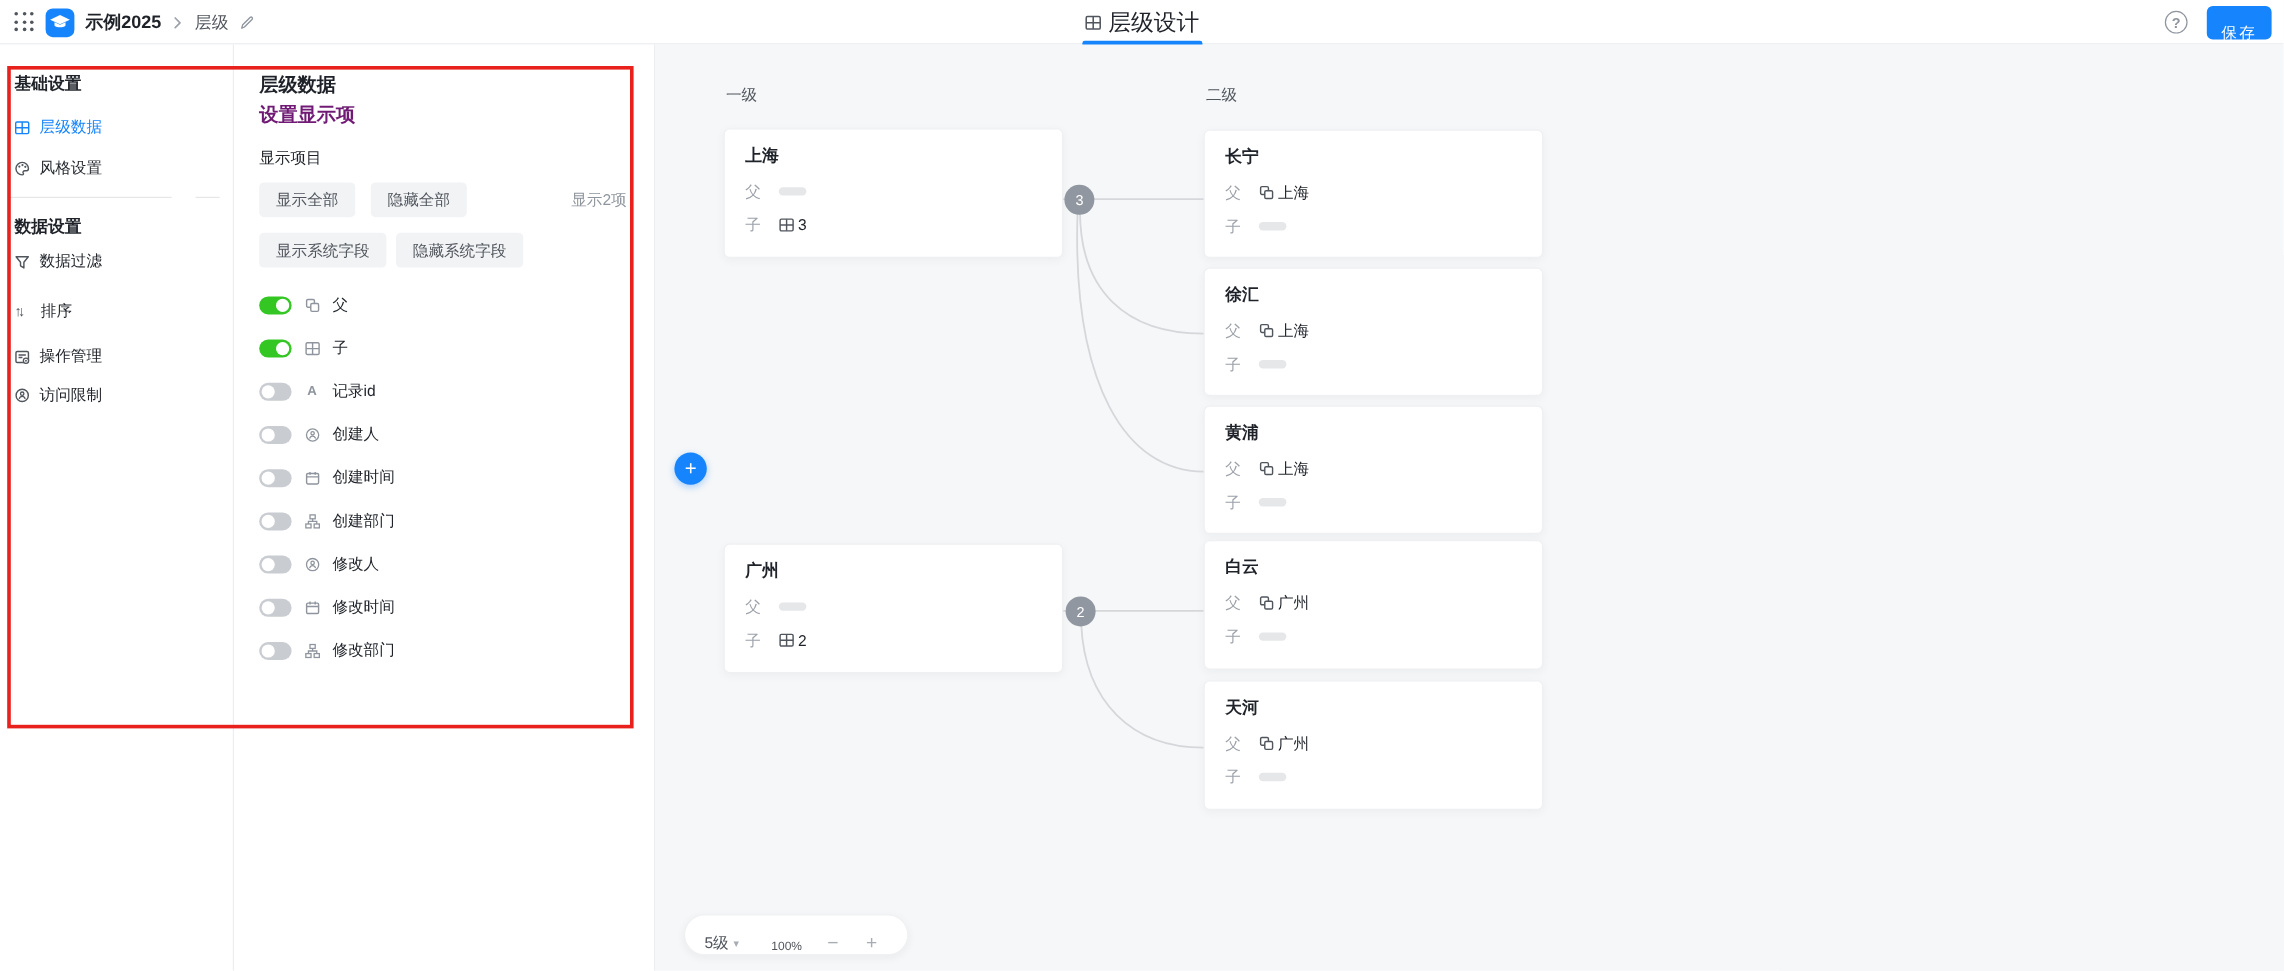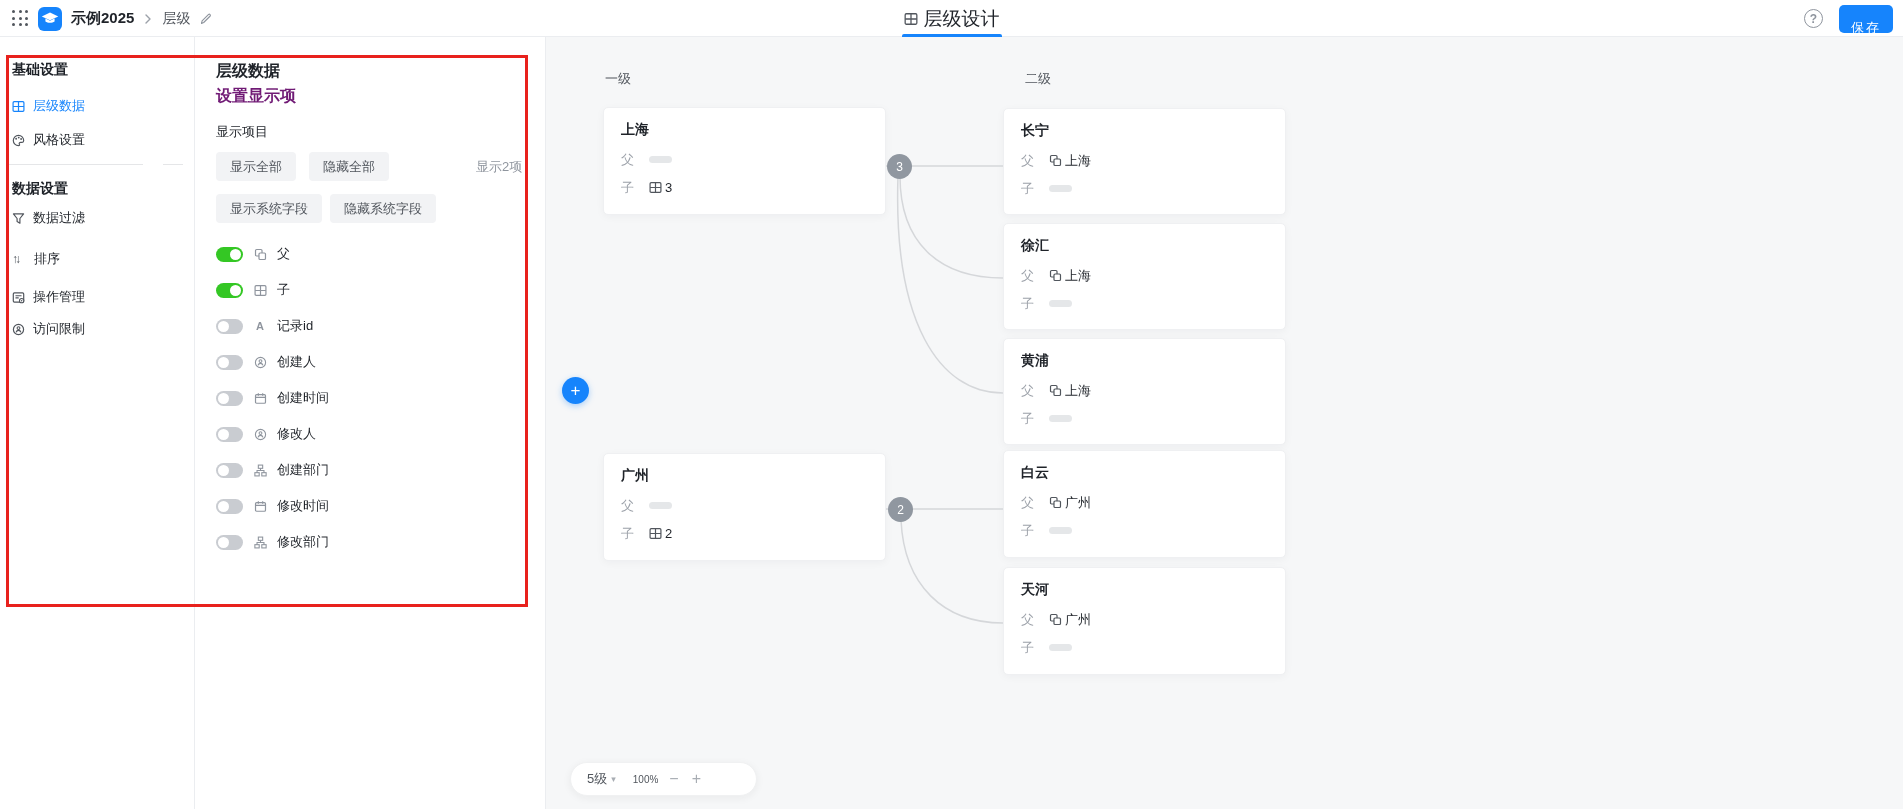--- a/index.html
+++ b/index.html
@@ -56,21 +56,21 @@
   .col-label { position:absolute; font-size:13px; color:#51565d; }
   .node-card { position:absolute; width:283px; background:#fff; border:1px solid #eff0f2; border-radius:5px; box-shadow:0 2px 8px rgba(31,35,41,0.04); padding:13px 17px; display:flex; flex-direction:column; gap:9px; cursor:pointer; }
   .node-title { font-size:14px; font-weight:bold; color:#1f2329; margin-bottom:2px; }
   .node-row { display:flex; align-items:center; gap:14px; height:19px; }
   .node-row .rlabel { font-size:13px; color:#9ca1a9; width:14px; }
   .node-row .rvalue { display:flex; align-items:center; gap:3px; font-size:13px; color:#1f2329; }
   .dash-pill { width:23px; height:7px; border-radius:4px; background:#e5e7e9; }
   .count-badge { position:absolute; width:25px; height:25px; border-radius:50%; background:#9097a0; color:#fff; font-size:12px; display:flex; align-items:center; justify-content:center; cursor:pointer; z-index:3; }
   .plus-btn { position:absolute; width:27px; height:27px; border-radius:50%; background:#1684fc; color:#fff; font-size:17px; display:flex; align-items:center; justify-content:center; cursor:pointer; box-shadow:0 2px 6px rgba(22,132,252,0.35); z-index:3; }
   .connectors { position:absolute; left:0; top:0; z-index:1; }
-  .zoombar { position:absolute; left:24px; top:725px; width:187px; height:34px; background:#fff; border:1px solid #f0f1f2; border-radius:17px; box-shadow:0 2px 8px rgba(31,35,41,0.06); display:flex; align-items:center; padding:0 16px; gap:9px; z-index:4; }
+  .zoombar { position:absolute; left:24px; top:725px; width:187px; height:34px; background:#fff; border:1px solid #f0f1f2; border-radius:17px; box-shadow:0 2px 8px rgba(31,35,41,0.06); display:flex; align-items:flex-end; padding:0 16px; gap:19px; z-index:4; }
   .zb-level { font-size:13px; color:#51565d; cursor:pointer; display:flex; align-items:center; gap:4px; }
   .zb-caret { font-size:9px; color:#a8adb3; }
   .zb-zoom { font-size:10px; color:#51565d; margin-left:8px; }
   .zb-btn { font-size:16px; color:#a8adb3; cursor:pointer; background:none; border:none; padding:0 2px; line-height:1; }
 
   
   .annotation-rect { position:absolute; left:6px; top:55px; width:522px; height:552px; border:3px solid #e8211d; z-index:40; pointer-events:none; }
 </style>
 </head>
 <body>
@@ -258,39 +258,39 @@
               <path d="M1.4,5 H10.6 M4,1.2 V3.4 M8,1.2 V3.4" stroke="#8f959e" stroke-width="1.1"></path>
             </svg>
         </span>
         <span class="field-label">创建时间</span>
       </div>
 
       <div class="field-row">
         <span class="switch off"></span>
         <span class="fic">
           <svg width="13" height="13" viewBox="0 0 12 12">
-              <circle cx="6" cy="6" r="4.7" fill="none" stroke="#8f959e" stroke-width="1"></circle>
-              <circle cx="6" cy="4.7" r="1.3" fill="none" stroke="#8f959e" stroke-width="1"></circle>
-              <path d="M3.7,8.7 C4.1,7.3 5,6.8 6,6.8 C7,6.8 7.9,7.3 8.3,8.7" fill="none" stroke="#8f959e" stroke-width="1"></path>
-            </svg>
-        </span>
-        <span class="field-label">修改人</span>
-      </div>
-
-      <div class="field-row">
-        <span class="switch off"></span>
-        <span class="fic">
-          <svg width="13" height="13" viewBox="0 0 12 12">
               <rect x="4" y="1" width="4" height="3" fill="none" stroke="#8f959e" stroke-width="1"></rect>
               <rect x="0.8" y="8" width="4" height="3" fill="none" stroke="#8f959e" stroke-width="1"></rect>
               <rect x="7.2" y="8" width="4" height="3" fill="none" stroke="#8f959e" stroke-width="1"></rect>
               <path d="M6,4 V6 M2.8,8 V6 H9.2 V8" fill="none" stroke="#8f959e" stroke-width="1"></path>
             </svg>
         </span>
         <span class="field-label">创建部门</span>
+      </div>
+
+      <div class="field-row">
+        <span class="switch off"></span>
+        <span class="fic">
+          <svg width="13" height="13" viewBox="0 0 12 12">
+              <circle cx="6" cy="6" r="4.7" fill="none" stroke="#8f959e" stroke-width="1"></circle>
+              <circle cx="6" cy="4.7" r="1.3" fill="none" stroke="#8f959e" stroke-width="1"></circle>
+              <path d="M3.7,8.7 C4.1,7.3 5,6.8 6,6.8 C7,6.8 7.9,7.3 8.3,8.7" fill="none" stroke="#8f959e" stroke-width="1"></path>
+            </svg>
+        </span>
+        <span class="field-label">修改人</span>
       </div>
 
       <div class="field-row">
         <span class="switch off"></span>
         <span class="fic">
           <svg width="13" height="13" viewBox="0 0 12 12">
               <rect x="1.4" y="2.4" width="9.2" height="8" rx="1" fill="none" stroke="#8f959e" stroke-width="1.1"></rect>
               <path d="M1.4,5 H10.6 M4,1.2 V3.4 M8,1.2 V3.4" stroke="#8f959e" stroke-width="1.1"></path>
             </svg>
         </span>
@@ -316,21 +316,21 @@
 
     <svg class="connectors" width="1357" height="772">
       <path d="M340,129 H457" fill="none" stroke="#d5d7da" stroke-width="1.5"></path>
       <path d="M354,139 C354,205 392,241 457,241" fill="none" stroke="#d5d7da" stroke-width="1.5"></path>
       <path d="M352,139 C347,285 393,356 457,356" fill="none" stroke="#d5d7da" stroke-width="1.5"></path>
       <path d="M340,472 H457" fill="none" stroke="#d5d7da" stroke-width="1.5"></path>
       <path d="M355,483 C358,548 397,586 457,586" fill="none" stroke="#d5d7da" stroke-width="1.5"></path>
     </svg>
 
     <div class="col-label" style="left:59px; top:33px;">一级</div>
-    <div class="col-label" style="left:479px; top:33px;">二级</div>
+    <div class="col-label" style="left:459px; top:33px;">二级</div>
 
     <div class="node-card" style="left:57px; top:70px; height:108px;">
       <div class="node-title">上海</div>
       <div class="node-row">
         <span class="rlabel">父</span>
         <span class="dash-pill"></span>
       </div>
       <div class="node-row">
         <span class="rlabel">子</span>
         <span class="rvalue">

